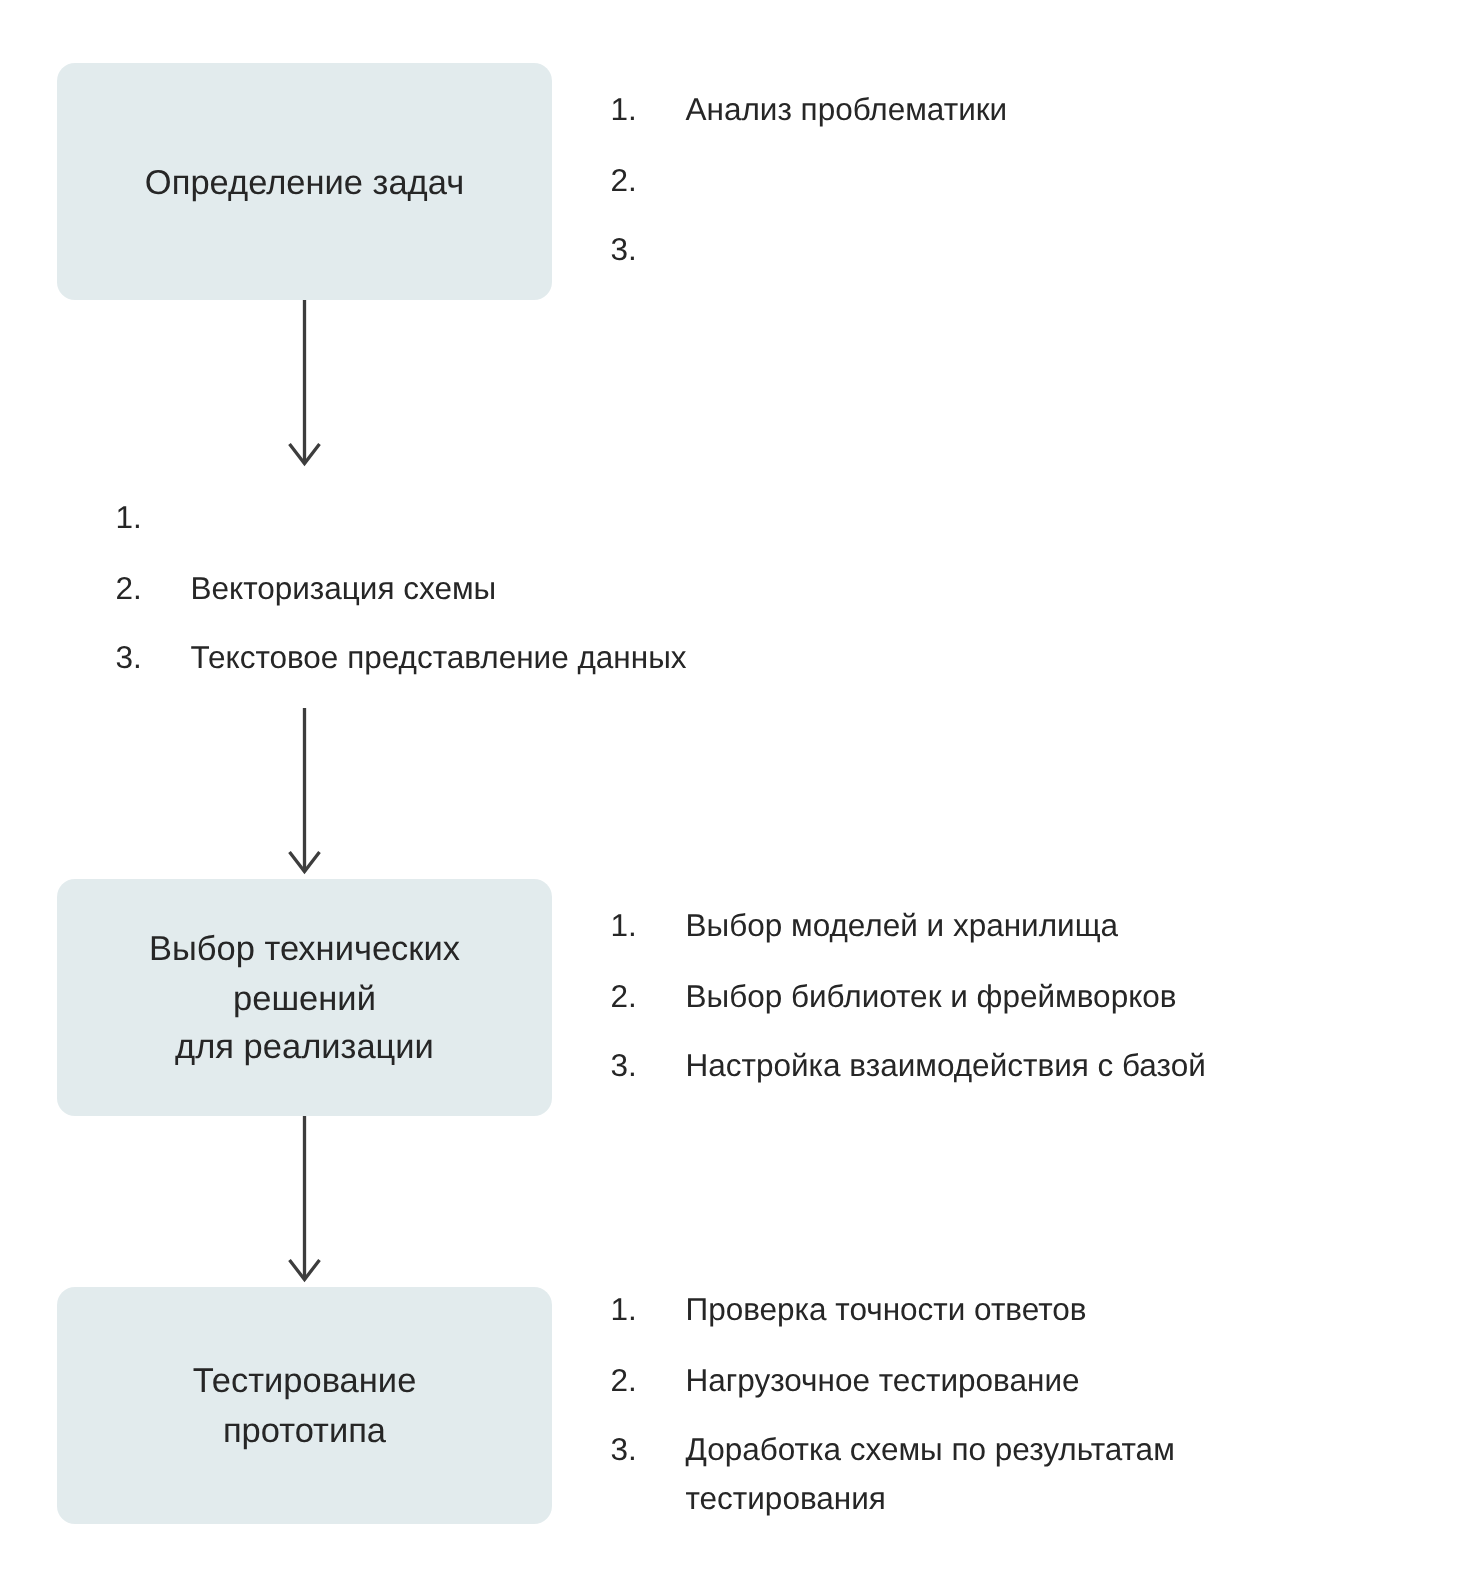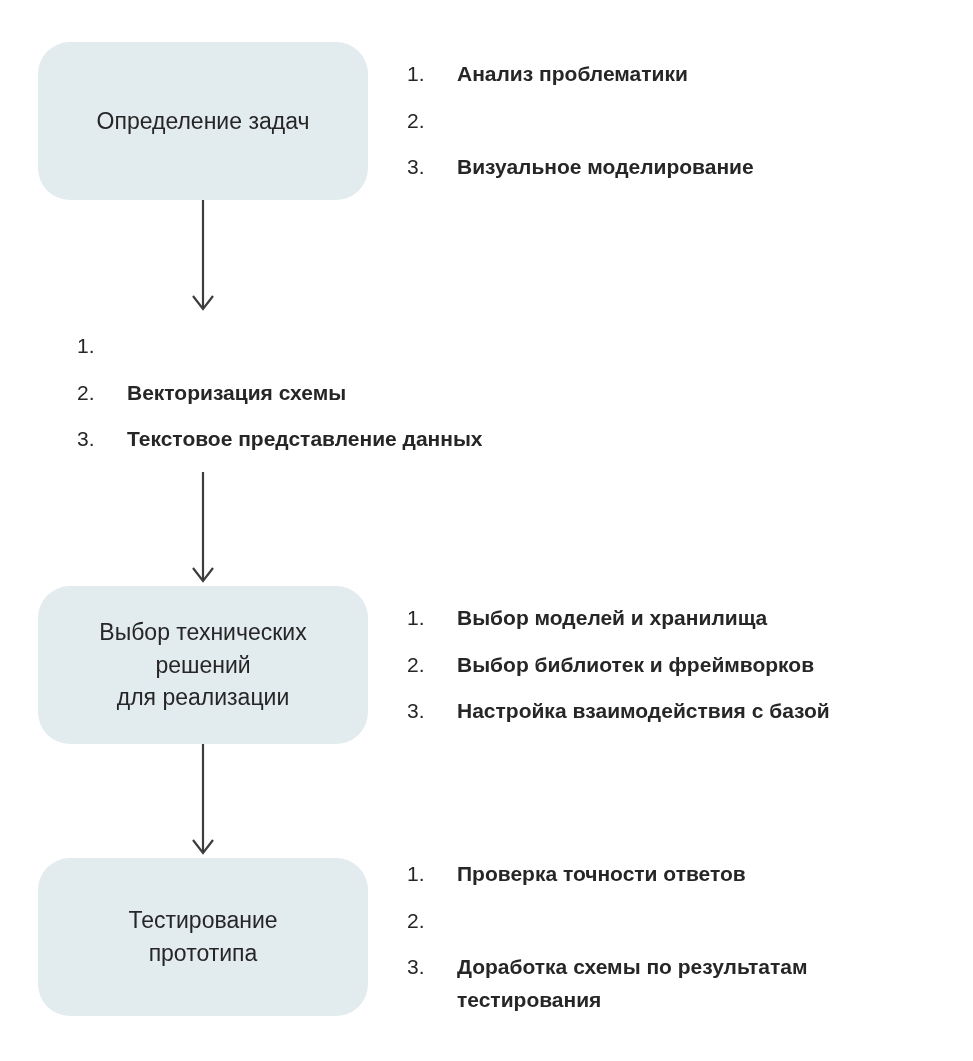--- a/index.html
+++ b/index.html
@@ -22,21 +22,21 @@
   .stage{
     display:flex;
     align-items:center;
     min-height:158px;
   }
   .box{
     width:330px;
     min-height:158px;
     flex:0 0 330px;
     background:var(--box-bg);
-    border-radius:32px;
+    border-radius:12px;
     display:flex;
     align-items:center;
     justify-content:center;
     text-align:center;
     font-size:23px;
     line-height:1.42;
     white-space:pre-line;
     padding:10px 18px;
   }
   .items{
@@ -50,21 +50,20 @@
     line-height:1.55;
   }
   .item + .item{margin-top:14px;}
   .num{
     flex:0 0 50px;
     width:50px;
   }
   .txt{
     white-space:pre-line;
     max-width:470px;
-    font-weight:bold;
   }
   .connector{
     width:330px;
     height:114px;
     display:flex;
     justify-content:center;
     align-items:center;
   }
   .arrow line,.arrow polyline{
     stroke:var(--arrow);
@@ -82,21 +81,20 @@
     <ol class="items">
       <li class="item">
         <span class="num">1.</span>
         <span class="txt">Анализ проблематики</span>
       </li>
       <li class="item">
         <span class="num">2.</span>
       </li>
       <li class="item">
         <span class="num">3.</span>
-        <span class="txt">Визуальное моделирование</span>
       </li>
     </ol>
   </div>
 
   <div class="connector">
     <svg class="arrow" width="26" height="114" viewBox="0 0 26 114">
       <line x1="13" y1="0" x2="13" y2="109"></line>
       <polyline points="3,96 13,109 23,96"></polyline>
     </svg>
   </div>
@@ -154,20 +152,21 @@
   <div class="stage">
     <div class="box">Тестирование
 прототипа</div>
     <ol class="items">
       <li class="item">
         <span class="num">1.</span>
         <span class="txt">Проверка точности ответов</span>
       </li>
       <li class="item">
         <span class="num">2.</span>
+        <span class="txt">Нагрузочное тестирование</span>
       </li>
       <li class="item">
         <span class="num">3.</span>
         <span class="txt">Доработка схемы по результатам
 тестирования</span>
       </li>
     </ol>
   </div>
 
 </div>

